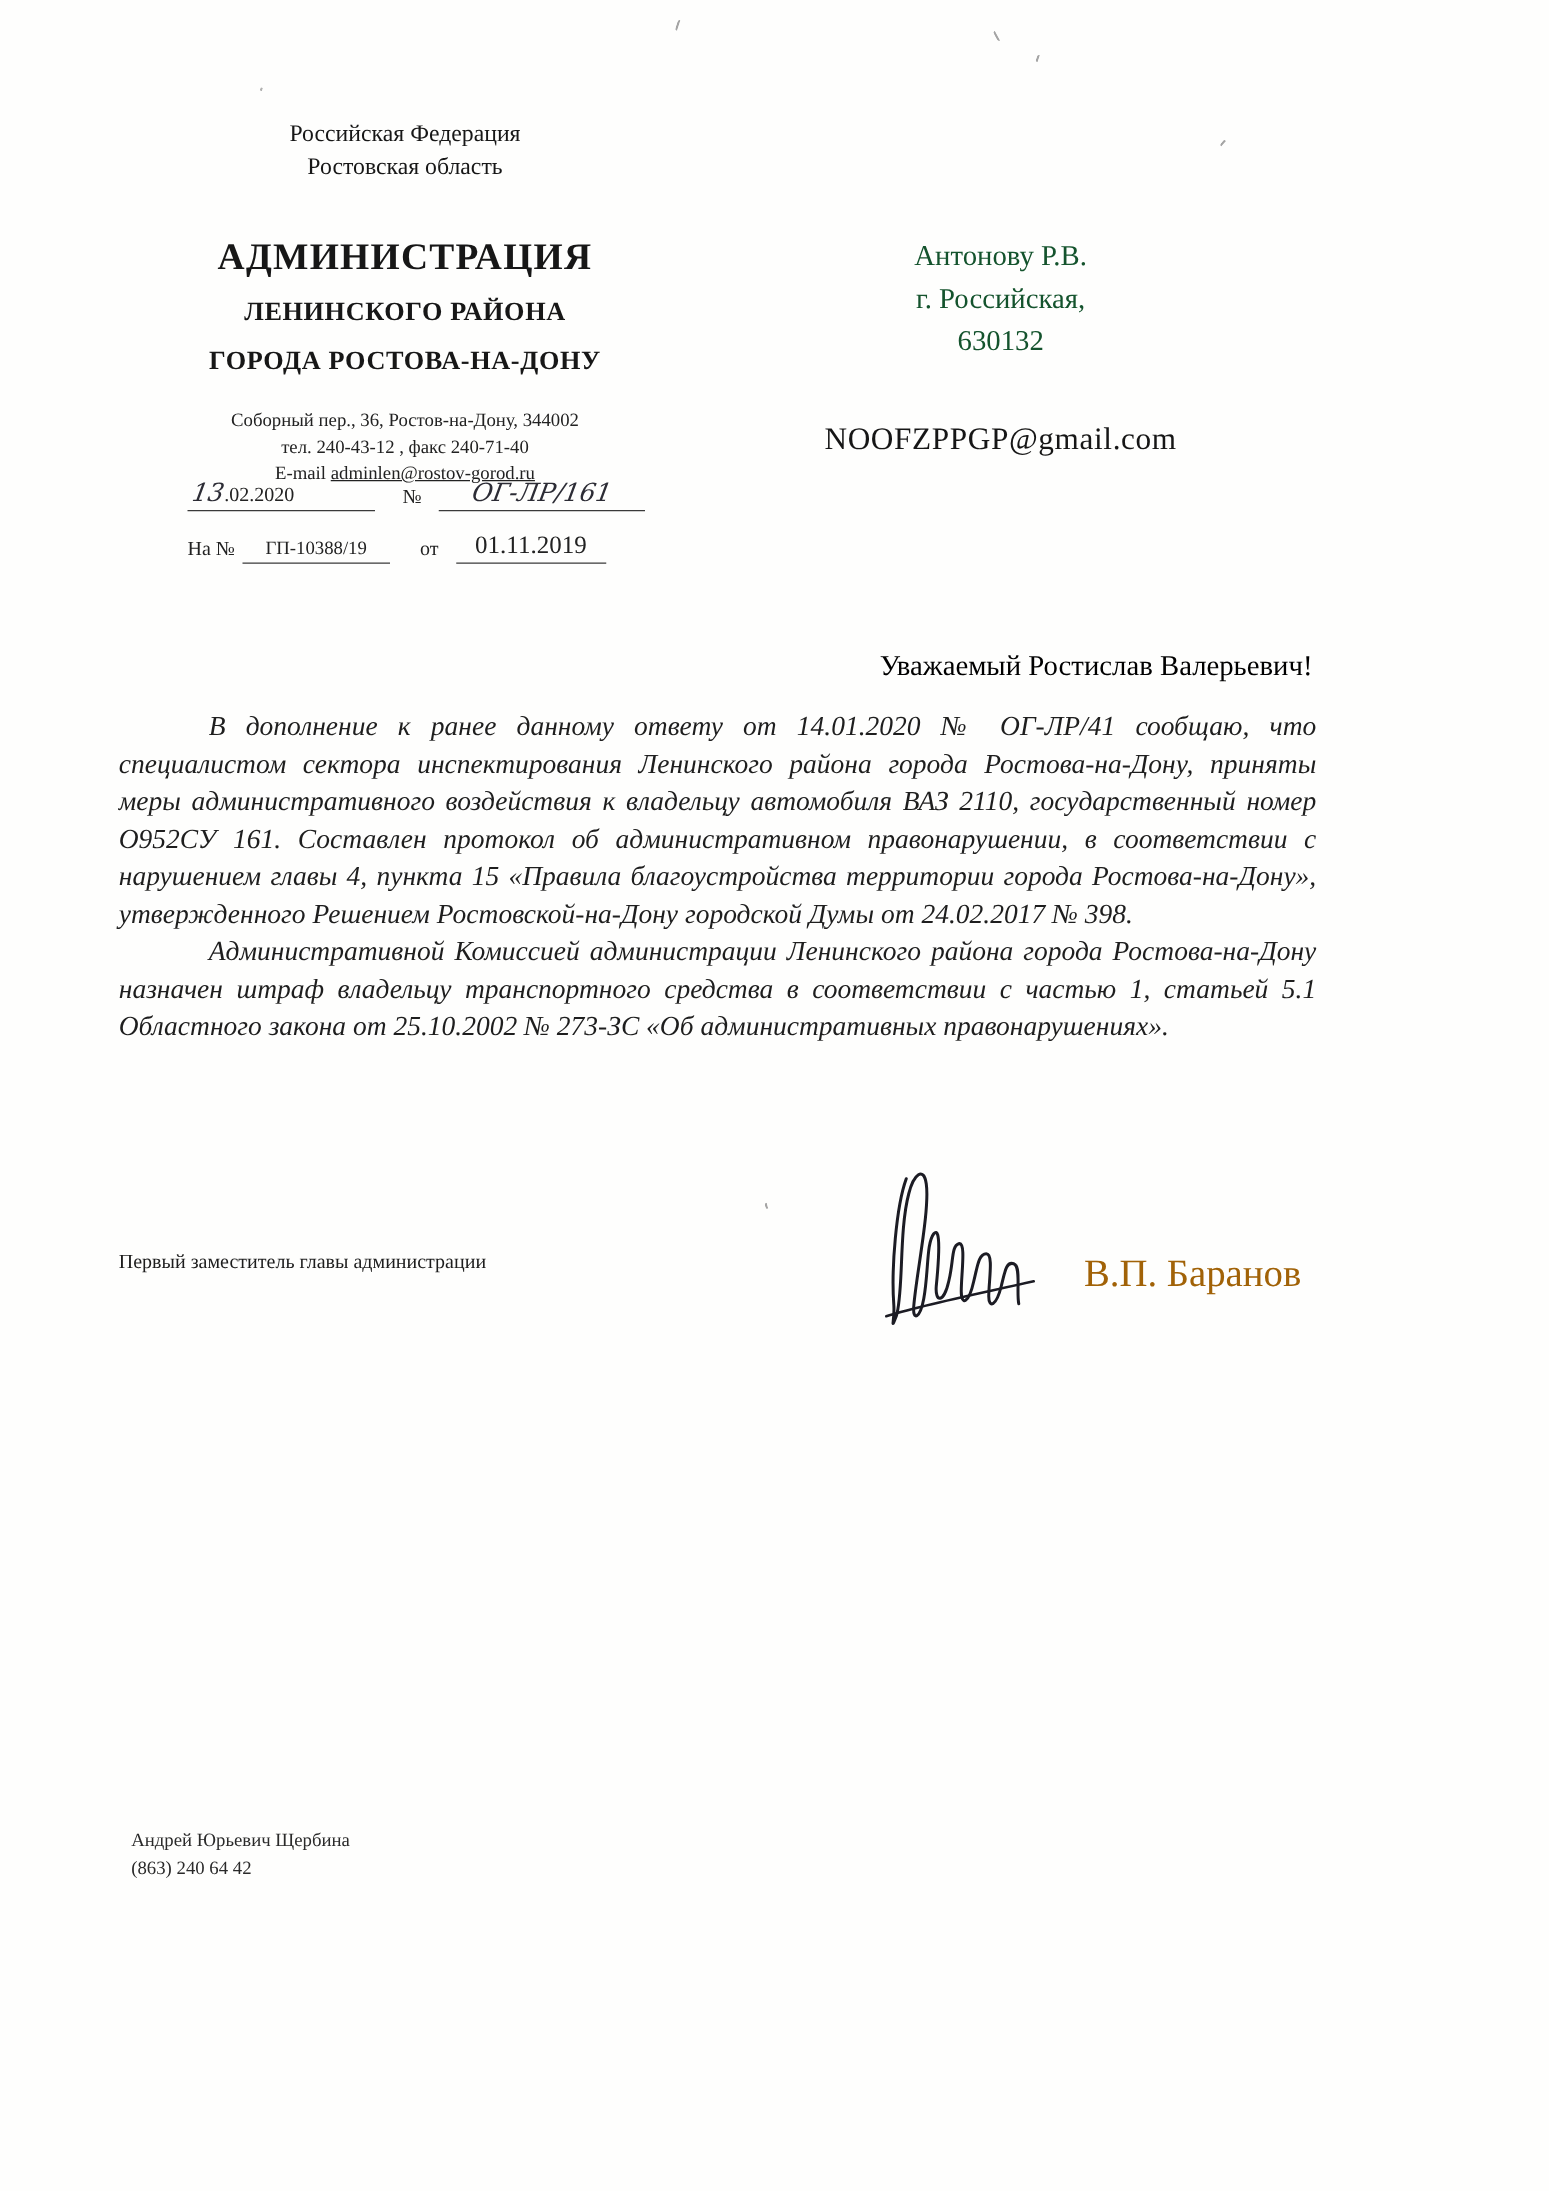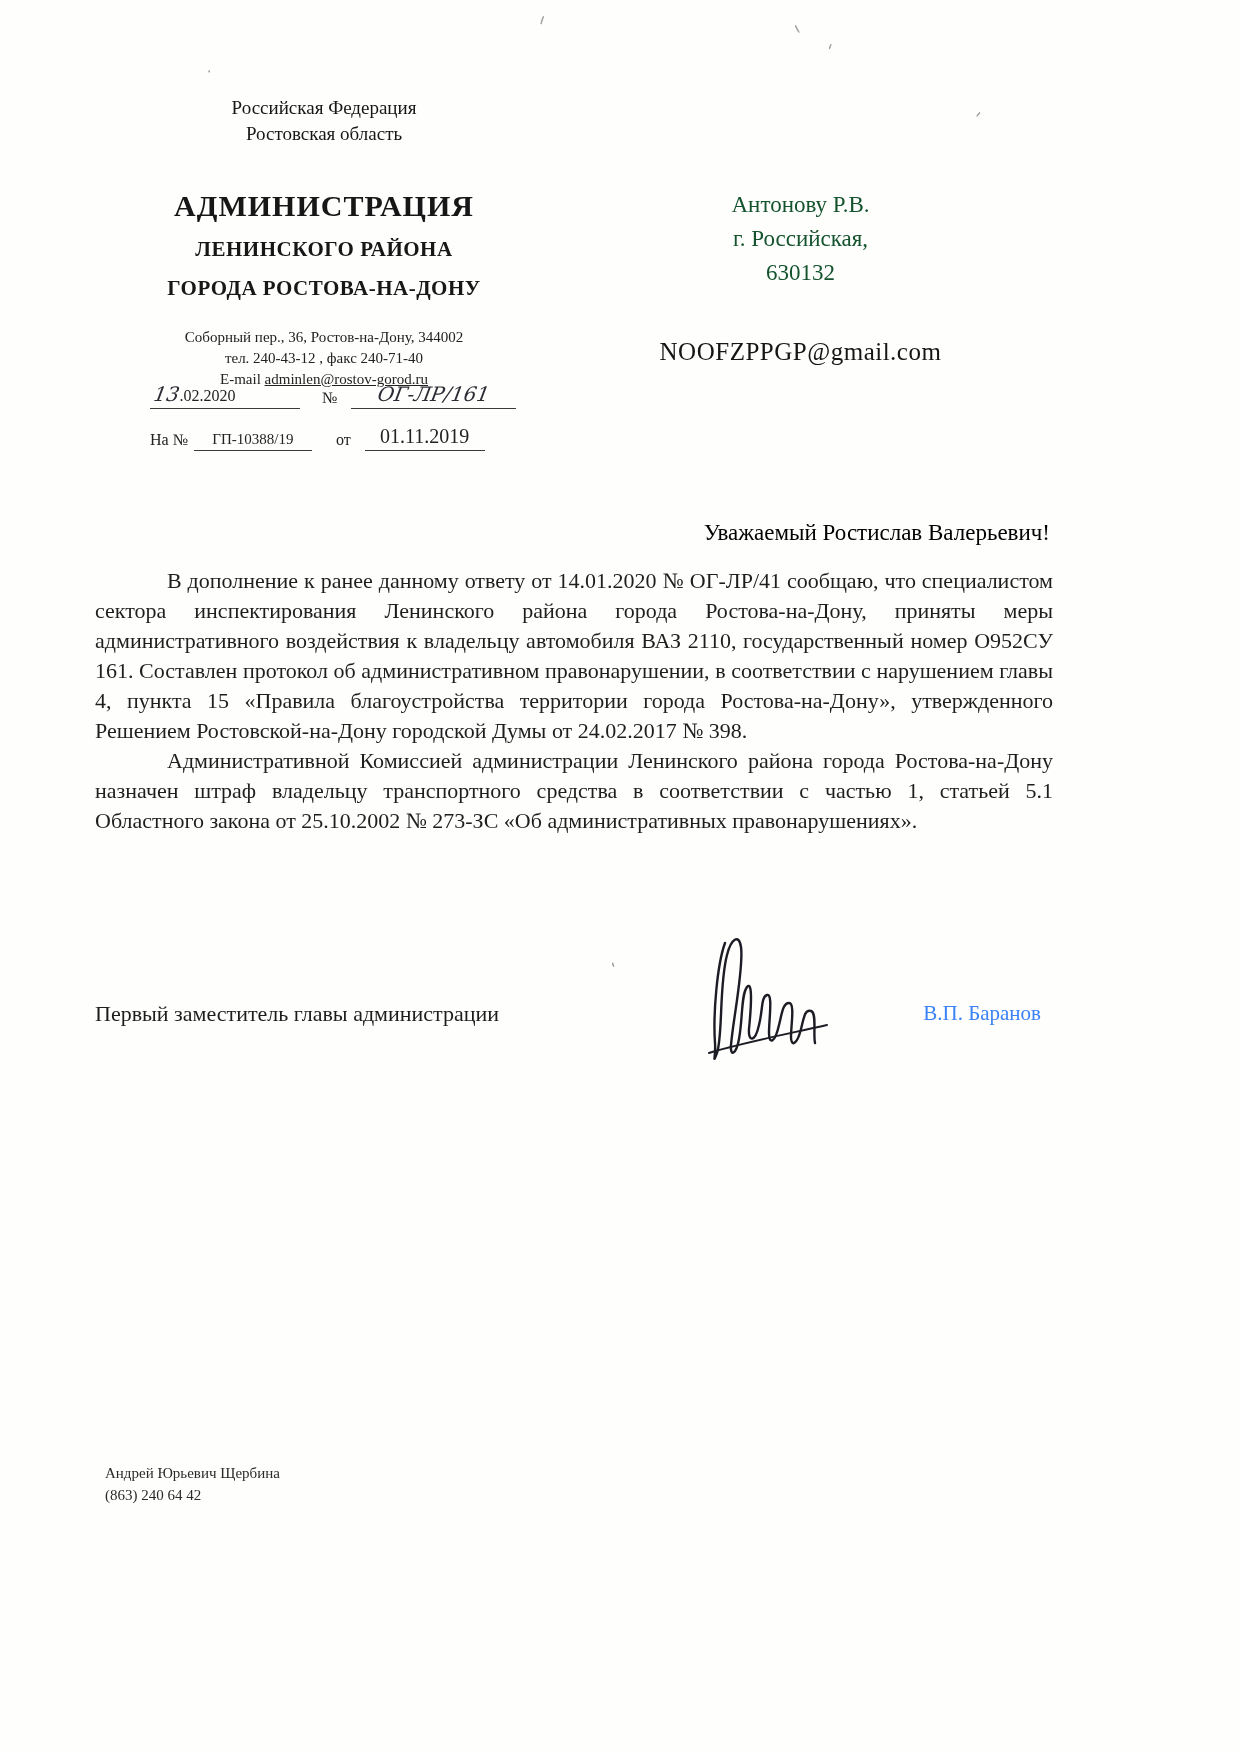--- a/index.html
+++ b/index.html
@@ -42,27 +42,27 @@
   .ref-from-label { margin-left:24px; margin-right:14px; padding-bottom:2px; }
   .ref-replydate-cell { width:120px; text-align:center; font-size:20px; }
 
   
   .recipient { position:absolute; left:648px; top:188px; width:305px; text-align:center; font-size:23px; line-height:34px; color:#14532d; }
   .recipient-email { position:absolute; left:618px; top:338px; width:365px; text-align:center; font-size:25px; letter-spacing:0.5px; color:#161616; }
 
   
   .salutation { position:absolute; left:95px; top:520px; width:955px; text-align:right; font-size:23px; color:#000000; }
   .body-text { position:absolute; left:95px; top:566px; width:958px; font-size:22px; line-height:30px; text-align:justify; color:#1e1e1e; }
-  .body-text p { text-indent:72px; text-align:justify; }
+  .body-text p { text-indent:72px; text-align:justify;font-style:italic; }
   .body-text p + p { margin-top:0; }
 
   
   .sign-row { position:absolute; left:95px; top:995px; width:958px; height:40px; }
-  .sign-position { position:absolute; left:0; top:6px; font-size:22px; color:#1d1d1d; }
-  .sign-name { position:absolute; right:12px; top:6px; font-size:21px; color:#3b82f6; }
+  .sign-position { position:absolute; left:0; top:6px; font-size:16px; color:#1d1d1d; }
+  .sign-name { position:absolute; right:12px; top:6px; font-size:31px; color:#a16207; }
   .sign-scribble { position:absolute; left:608px; top:-70px; width:130px; height:145px; }
 
   
   .footer { position:absolute; left:85px; top:1462px; font-size:15px; line-height:22px; color:#2a2a2a;margin-left:20px; }
 
   
   .speck { position:absolute; width:4px; height:9px; border-left:2px solid #777; border-radius:40%; transform:rotate(18deg); opacity:0.65; }
   .speck.s1 { left:541px; top:16px; }
   .speck.s2 { left:796px; top:24px; transform:rotate(-28deg); }
   .speck.s3 { left:829px; top:44px; height:6px; }

